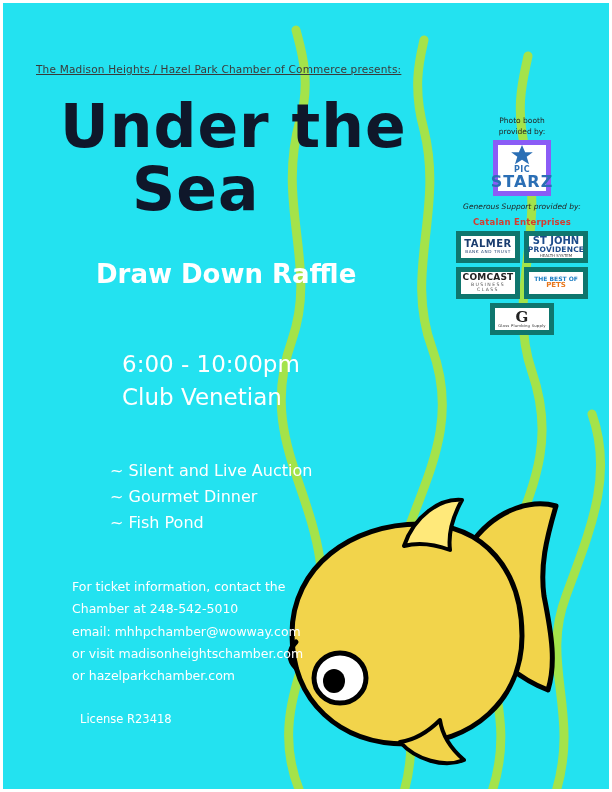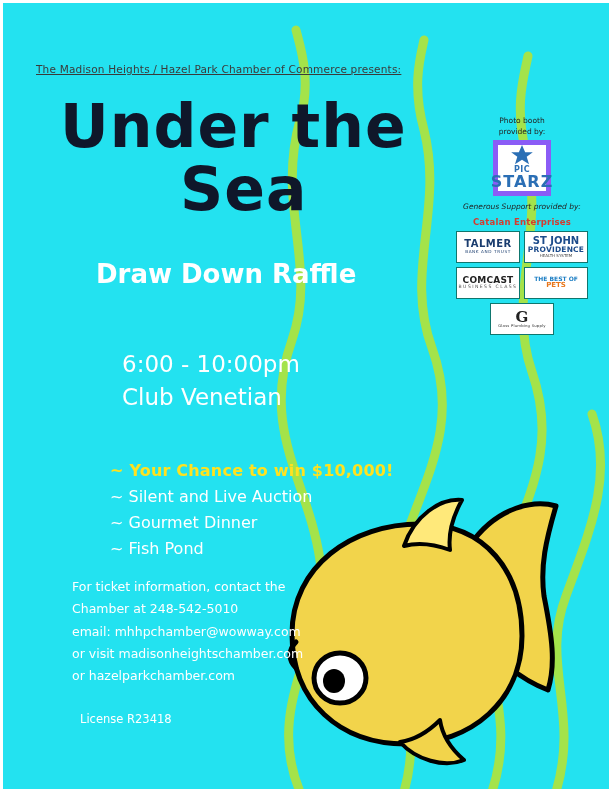--- a/index.html
+++ b/index.html
@@ -50,21 +50,21 @@
     z-index: 20;
     color: #0f172a;
     font-family: "DejaVu Sans", sans-serif;
     font-weight: bold;
     font-size: 60px;
     line-height: 0.95;
     letter-spacing: 1px;
     text-shadow: 0 0 0 transparent;
   }
   .title .line1 { display: block; }
-  .title .line2 { display: block; margin-left: 120px; margin-top: 6px; }
+  .title .line2 { display: block; margin-left: 72px; margin-top: 6px; }
 
   .subtitle {
     position: absolute;
     left: 96px; top: 258px;
     width: 380px;
     z-index: 20;
     color: #ffffff;
     font-weight: bold;
     font-size: 26px;
     line-height: 1.25;
@@ -170,21 +170,21 @@
   }
   .logo-grid {
     display: grid;
     grid-template-columns: 64px 64px;
     grid-gap: 4px;
     justify-content: center;
   }
   .logo-cell {
     height: 32px;
     background: #ffffff;
-    border: 1px solid #0f766e;
+    border: 5px solid #0f766e;
     box-sizing: border-box;
     display: flex;
     align-items: center;
     justify-content: center;
     flex-direction: column;
     line-height: 1.05;
     padding: 1px;
   }
   .talmer-main { font-size: 10px; font-weight: bold; color: #1a3c6e; letter-spacing: .5px; }
   .talmer-sub { font-size: 4.2px; color: #1a3c6e; letter-spacing: .6px; }
@@ -248,21 +248,20 @@
   <div class="subtitle">
     <span>Draw Down Raffle</span>
   </div>
 
   <div class="when">
     <span>6:00 - 10:00pm</span>
     <span>Club Venetian</span>
   </div>
 
   <div class="bullets">
-    <span class="b highlight">~ Your Chance to win $10,000!</span>
     <span class="b">~ Silent and Live Auction</span>
     <span class="b">~ Gourmet Dinner</span>
     <span class="b">~ Fish Pond</span>
   </div>
 
   <div class="contact">
     <span>For ticket information, contact the</span>
     <span>Chamber at 248-542-5010</span>
     <span>email: mhhpchamber@wowway.com</span>
     <span>or visit madisonheightschamber.com</span>

